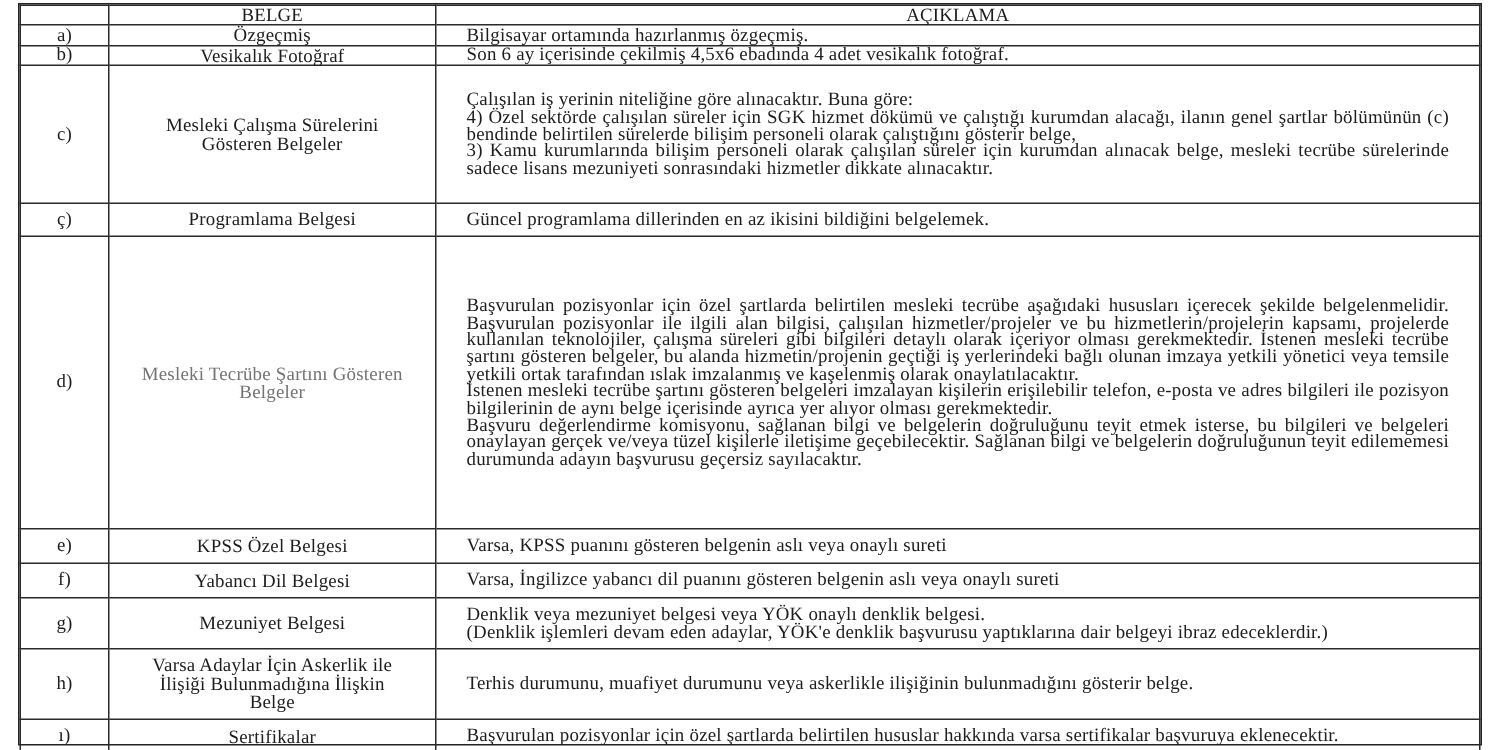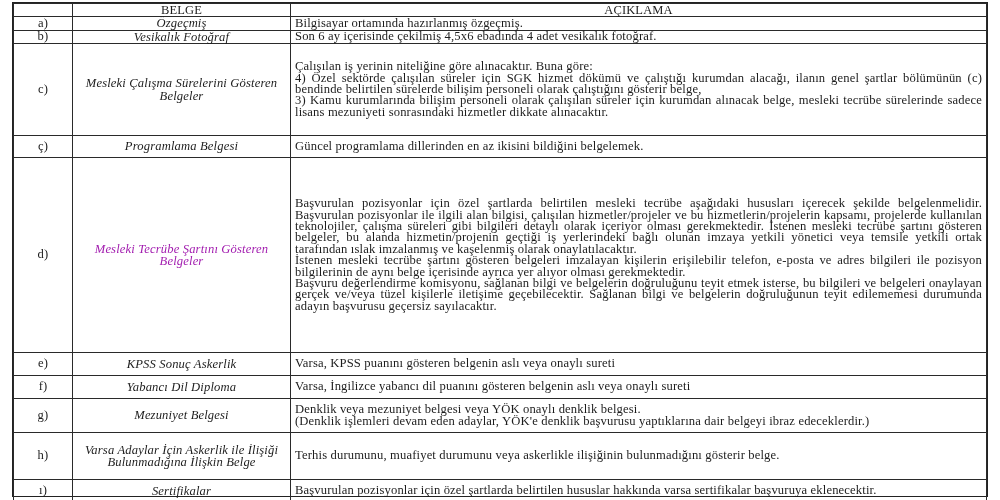--- a/index.html
+++ b/index.html
@@ -5,41 +5,41 @@
   html, body { margin: 0; padding: 0; background: #ffffff; }
   body { width: 1000px; height: 500px; overflow: hidden; position: relative; }
   .doc {
     position: absolute; left: 12px; top: 2px; width: 976px; height: 495px;
     border: 1.5px solid #222; box-sizing: border-box;
     font-family: "Liberation Serif", "DejaVu Serif", serif;
     color: #1c1c1c;
   }
   table { border-collapse: collapse; width: 100%; height: 100%; table-layout: fixed; }
   td, th {
-    border: 1px solid #2a2a2a; padding: 0 3px; vertical-align: middle;
+    border: 1px solid #2a2a2a; padding: 0 20px; vertical-align: middle;
     font-size: 12.6px; line-height: 11.4px; font-weight: normal;
     letter-spacing: 0.15px;
   }
   th { text-align: center; font-size: 12.5px; line-height: 12px; }
   .c-letter { text-align: center; width: 55px; }
-  .c-belge { text-align: center; width: 203px; line-height: 12.6px; font-style: italic; }
-  .c-desc { text-align: justify; text-align-last: left; padding: 0 4px; margin-top: 34px; }
+  .c-belge { text-align: center; width: 203px; line-height: 12.6px; }
+  .c-desc { text-align: justify; text-align-last: left; padding: 0 20px; margin-top: 34px; }
   .c-desc .line { display: block; }
   tr.hdr { height: 13px; }
   tr.r-a { height: 12px; }
   tr.r-b { height: 11px; }
   tr.r-c { height: 92px; }
   tr.r-cc { height: 22px; }
   tr.r-d { height: 195px; }
   tr.r-e { height: 23px; }
   tr.r-f { height: 23px; }
   tr.r-g { height: 34px; }
   tr.r-h { height: 47px; }
   tr.r-i { height: 23px; }
-  .belge-orange { color: #a21caf; }
+  .belge-orange { color: #737373; }
 </style>
 </head>
 <body>
 
 <div class="doc">
   <table>
     <colgroup>
       <col style="width:59px">
       <col style="width:218px">
       <col>
@@ -90,29 +90,29 @@
       <td class="c-belge belge-orange">Mesleki Tecrübe Şartını Gösteren Belgeler</td>
       <td class="c-desc">
         <span class="line">Başvurulan pozisyonlar için özel şartlarda belirtilen mesleki tecrübe aşağıdaki hususları içerecek şekilde belgelenmelidir. Başvurulan pozisyonlar ile ilgili alan bilgisi, çalışılan hizmetler/projeler ve bu hizmetlerin/projelerin kapsamı, projelerde kullanılan teknolojiler, çalışma süreleri gibi bilgileri detaylı olarak içeriyor olması gerekmektedir. İstenen mesleki tecrübe şartını gösteren belgeler, bu alanda hizmetin/projenin geçtiği iş yerlerindeki bağlı olunan imzaya yetkili yönetici veya temsile yetkili ortak tarafından ıslak imzalanmış ve kaşelenmiş olarak onaylatılacaktır.</span>
         <span class="line">İstenen mesleki tecrübe şartını gösteren belgeleri imzalayan kişilerin erişilebilir telefon, e-posta ve adres bilgileri ile pozisyon bilgilerinin de aynı belge içerisinde ayrıca yer alıyor olması gerekmektedir.</span>
         <span class="line">Başvuru değerlendirme komisyonu, sağlanan bilgi ve belgelerin doğruluğunu teyit etmek isterse, bu bilgileri ve belgeleri onaylayan gerçek ve/veya tüzel kişilerle iletişime geçebilecektir. Sağlanan bilgi ve belgelerin doğruluğunun teyit edilememesi durumunda adayın başvurusu geçersiz sayılacaktır.</span>
       </td>
     </tr>
 
     <tr class="r-e">
       <td class="c-letter">e)</td>
-      <td class="c-belge">KPSS Sonuç Askerlik</td>
+      <td class="c-belge">KPSS Özel Belgesi</td>
       <td class="c-desc">
         <span class="line">Varsa, KPSS puanını gösteren belgenin aslı veya onaylı sureti</span>
       </td>
     </tr>
 
     <tr class="r-f">
       <td class="c-letter">f)</td>
-      <td class="c-belge">Yabancı Dil Diploma</td>
+      <td class="c-belge">Yabancı Dil Belgesi</td>
       <td class="c-desc">
         <span class="line">Varsa, İngilizce yabancı dil puanını gösteren belgenin aslı veya onaylı sureti</span>
       </td>
     </tr>
 
     <tr class="r-g">
       <td class="c-letter">g)</td>
       <td class="c-belge">Mezuniyet Belgesi</td>
       <td class="c-desc">
         <span class="line">Denklik veya mezuniyet belgesi veya YÖK onaylı denklik belgesi.</span>

